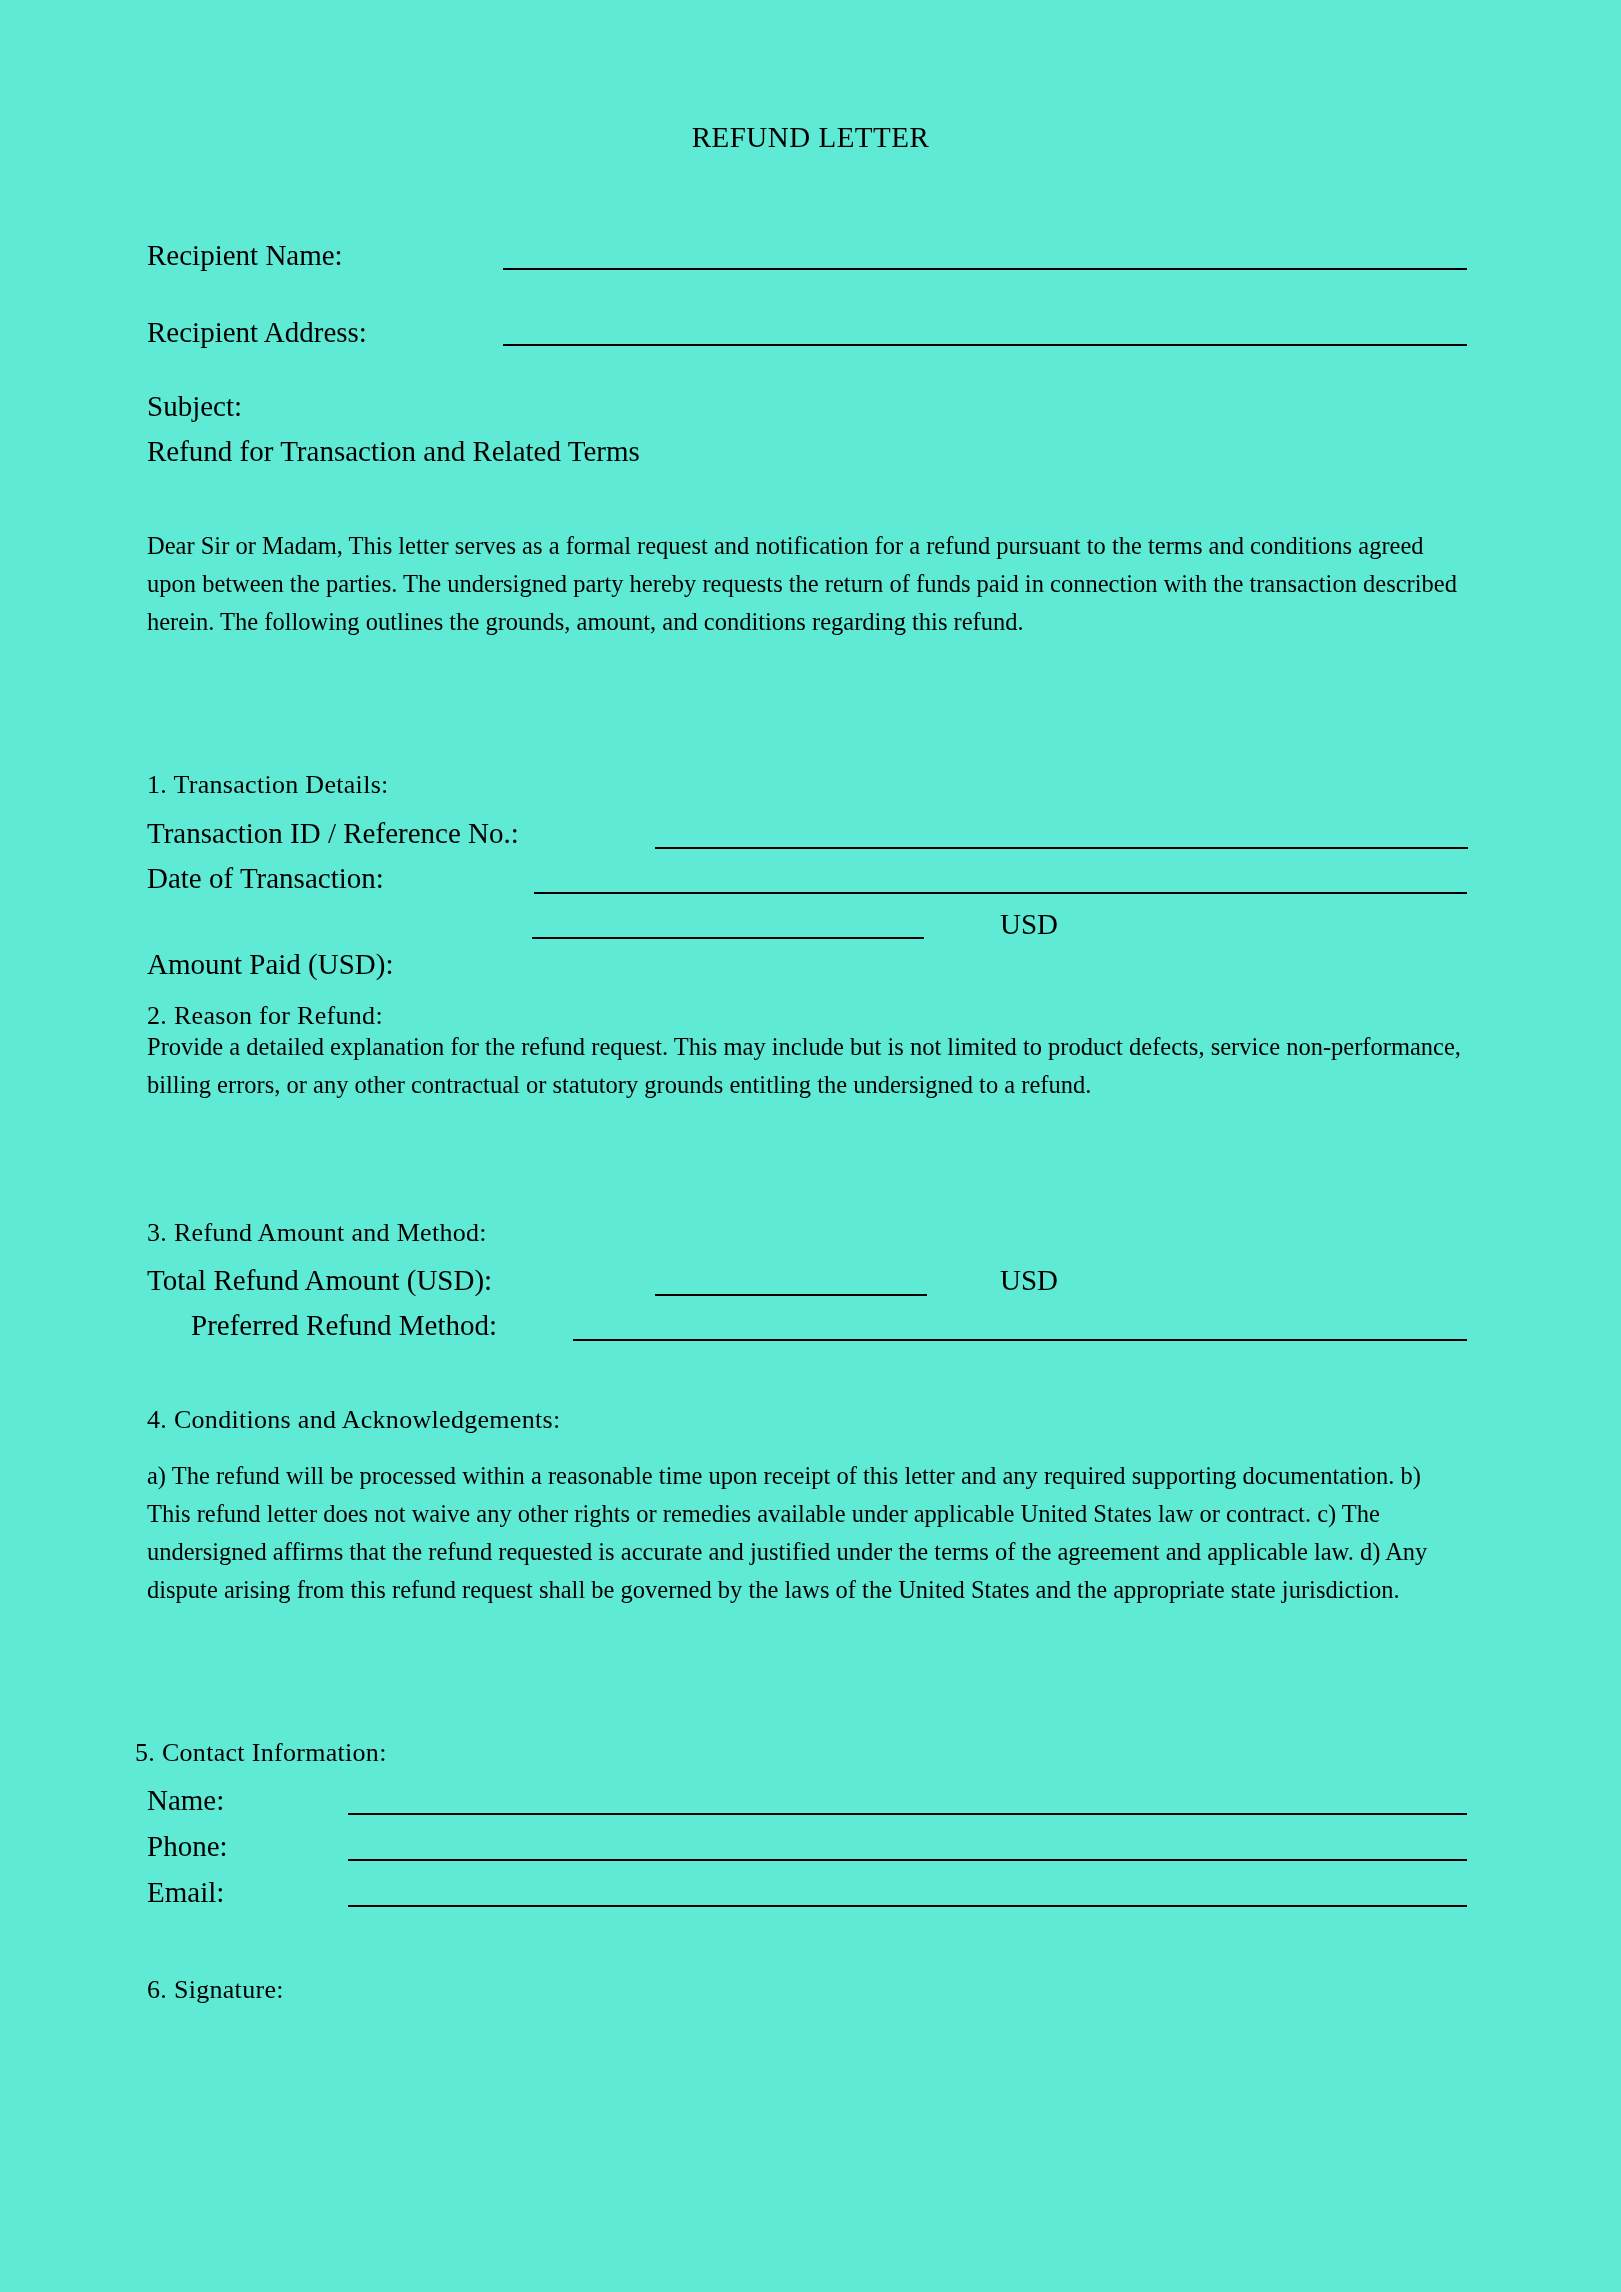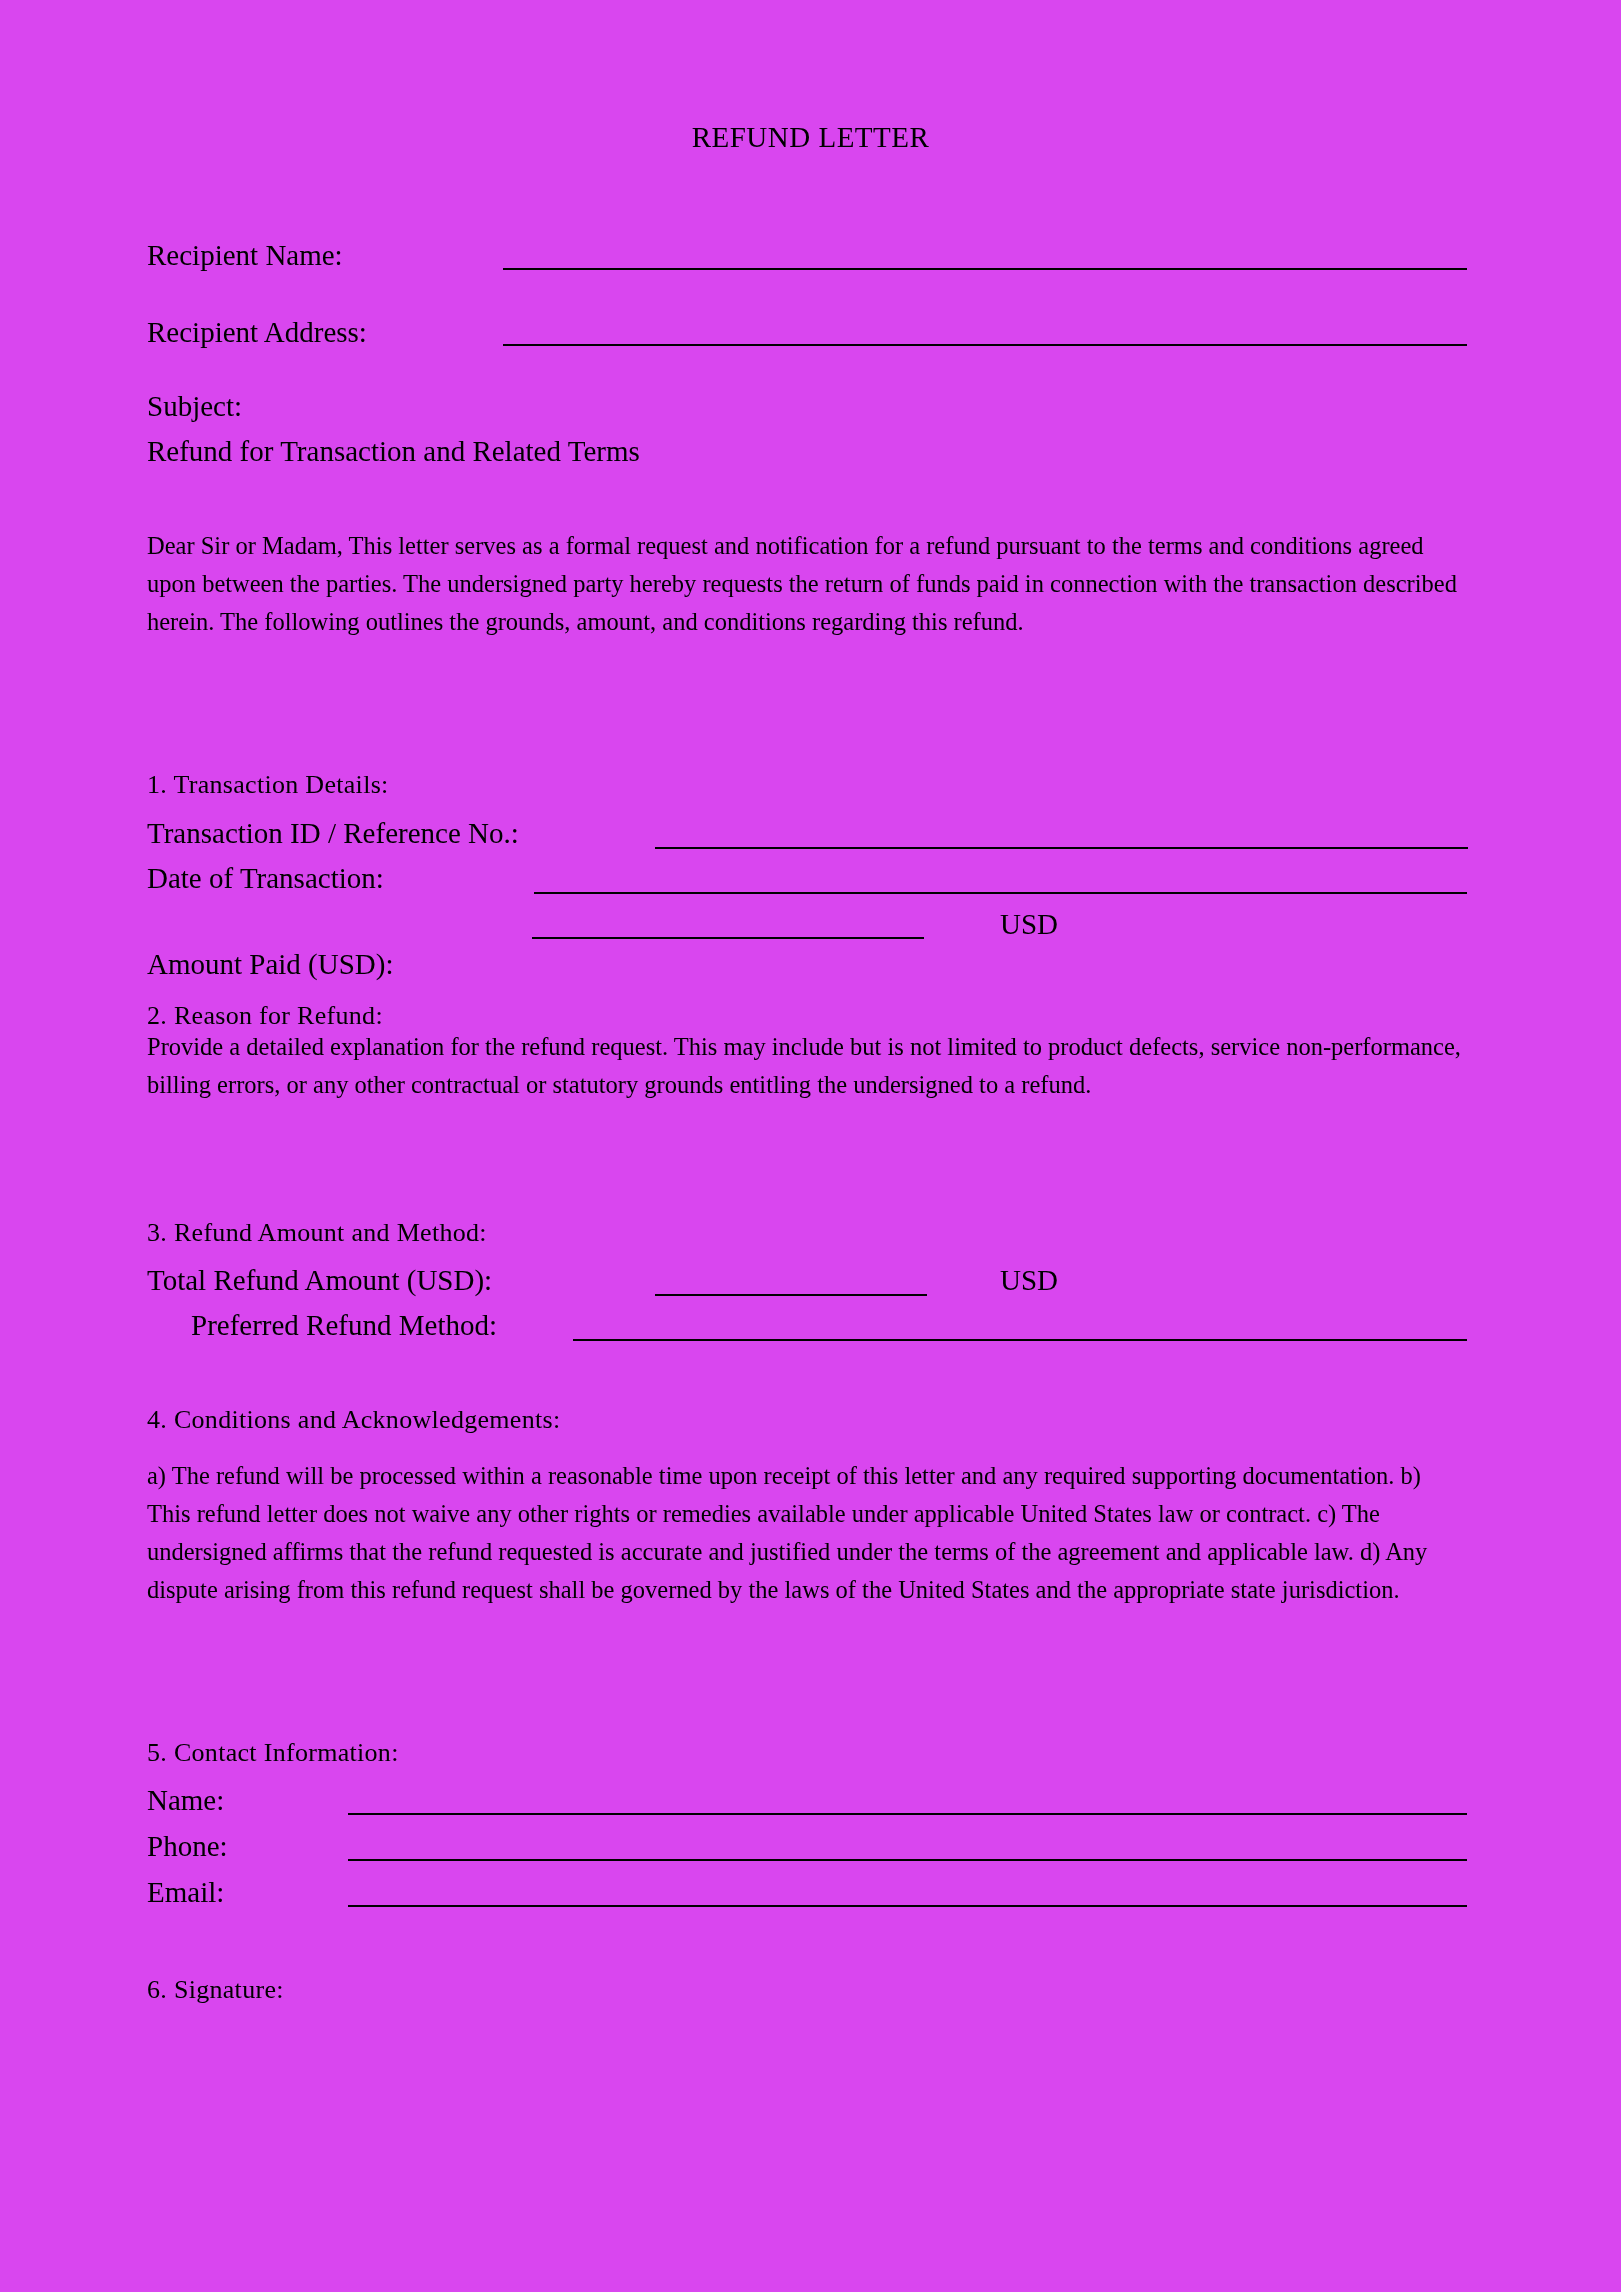--- a/index.html
+++ b/index.html
@@ -4,21 +4,21 @@
 <style>
   html, body {
     margin: 0;
     padding: 0;
     background: #ffffff;
   }
   .page {
     position: relative;
     width: 1621px;
     height: 2293px;
-    background: #d946ef;
+    background: #5eead4;
     margin: 0 auto;
     font-family: "Liberation Serif", "DejaVu Serif", serif;
     color: #000000;
     overflow: hidden;
   }
 
   
   .doc-title {
     position: absolute;
     left: 0;
@@ -101,21 +101,21 @@
   <div class="txt" style="left:147px; top:1266px;">Total Refund Amount (USD):</div>
   <div class="rule" style="left:655px; top:1294px; width:272px;"></div>
   <div class="txt" style="left:1000px; top:1266px;">USD</div>
 
   <div class="txt" style="left:147px; top:1311px;margin-left:44px;">Preferred Refund Method:</div>
   <div class="rule" style="left:573px; top:1339px; width:894px;"></div>
 
   <div class="sect" style="left:147px; top:1407px;">4. Conditions and Acknowledgements:</div>
   <div class="para" style="top:1457px;">a) The refund will be processed within a reasonable time upon receipt of this letter and any required supporting documentation. b) This refund letter does not waive any other rights or remedies available under applicable United States law or contract. c) The undersigned affirms that the refund requested is accurate and justified under the terms of the agreement and applicable law. d) Any dispute arising from this refund request shall be governed by the laws of the United States and the appropriate state jurisdiction.</div>
 
-  <div class="sect" style="left:147px; top:1740px;">5. Contact Information:</div>
+  <div class="sect" style="left:135px; top:1740px;">5. Contact Information:</div>
 
   <div class="txt" style="left:147px; top:1786px;">Name:</div>
   <div class="rule" style="left:348px; top:1813px; width:1119px;"></div>
 
   <div class="txt" style="left:147px; top:1832px;">Phone:</div>
   <div class="rule" style="left:348px; top:1859px; width:1119px;"></div>
 
   <div class="txt" style="left:147px; top:1878px;">Email:</div>
   <div class="rule" style="left:348px; top:1905px; width:1119px;"></div>
 

